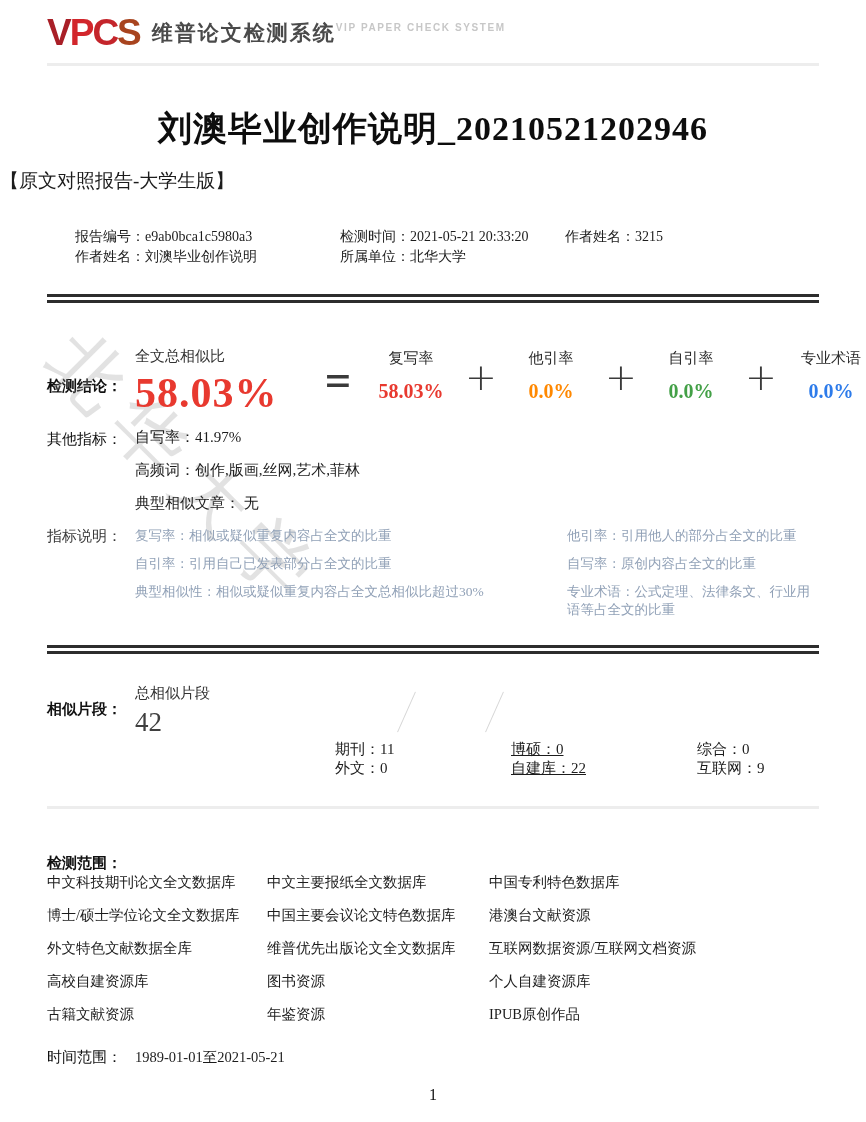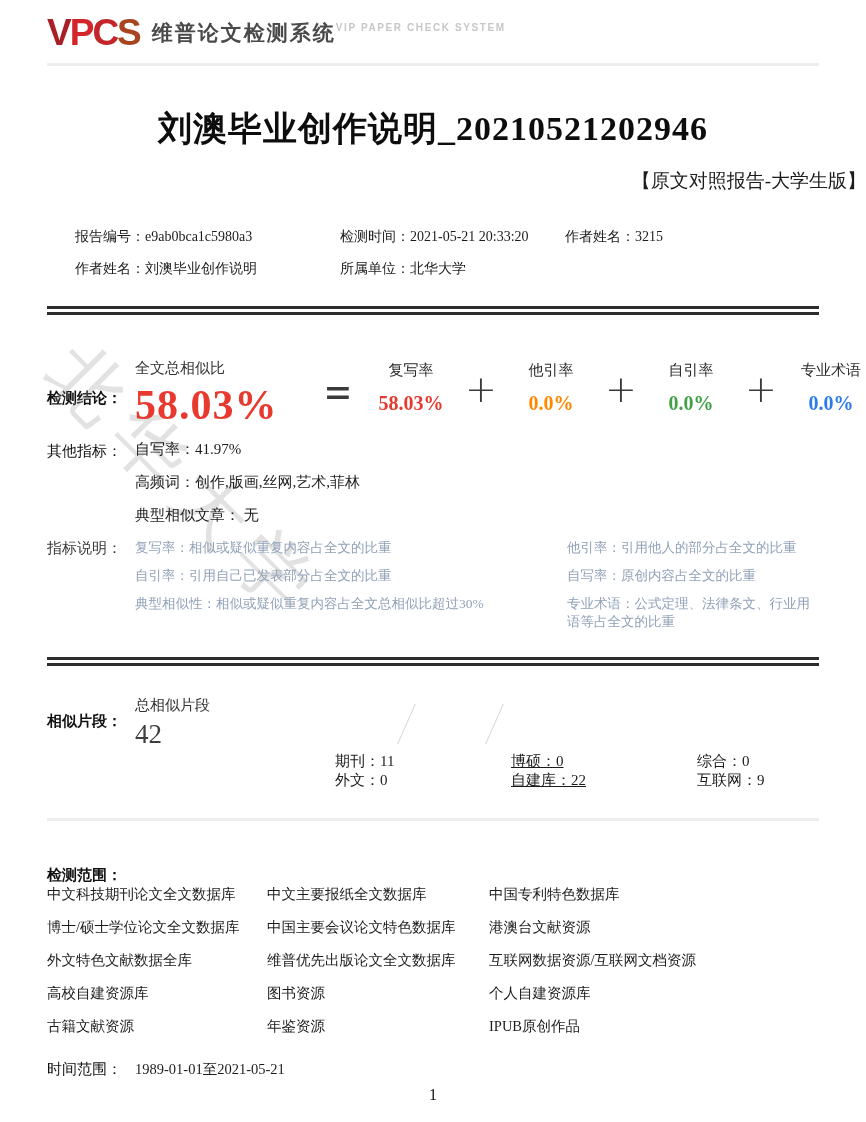--- a/index.html
+++ b/index.html
@@ -15,24 +15,24 @@
   .logo-mark .l2 { color:#c4252b; position:relative; }
   .logo-mark .l3 { color:#a8441f; }
   .logo-plus { position:absolute; left:52%; top:56%; transform:translate(-50%,-50%); color:#fff; font-size:15px; font-weight:900; letter-spacing:0; }
   .logo-text { display:flex; flex-direction:row; }
   .logo-cn { font-family:"Liberation Sans","DejaVu Sans",sans-serif; font-size:21px; color:#4a4a4a; letter-spacing:2px; font-weight:600; }
   .logo-en { font-family:"Liberation Sans","DejaVu Sans",sans-serif; font-size:10px; color:#c7c7c7; letter-spacing:1.6px; margin-top:3px; font-weight:700; }
   .rule-light { margin:12px 47px 0; height:3px; background:#ededed; }
 
   
   .doc-title { margin-top:40px; text-align:center; font-size:34px; font-weight:700; color:#0d0d0d; letter-spacing:1px; }
-  .doc-subtitle { margin-top:16px; text-align:right; font-size:19px; color:#1c1c1c; }
-
-  
-  .meta { margin:34px 47px 0 75px; display:grid; grid-template-columns:265px 225px 1fr; row-gap:14px; font-size:14px; color:#1c1c1c; }
+  .doc-subtitle { margin-top:16px; text-align:left; font-size:19px; color:#1c1c1c; }
+
+  
+  .meta { margin:34px 47px 0 75px; display:grid; grid-template-columns:265px 225px 1fr; row-gap:2px; font-size:14px; color:#1c1c1c; }
   .meta .lbl { color:#1c1c1c; }
 
   
   .rule-double { margin:28px 47px 0; height:9px; border-top:3px solid #2d2d2d; border-bottom:3px solid #2d2d2d; }
   .rule-double-2 { margin-top:26px; }
   .rule-light-2 { margin-top:28px; }
 
   
   .section { display:flex; margin:0 47px; position:relative; }
   .section-label { width:88px; flex:none; font-size:15px; color:#111; }

